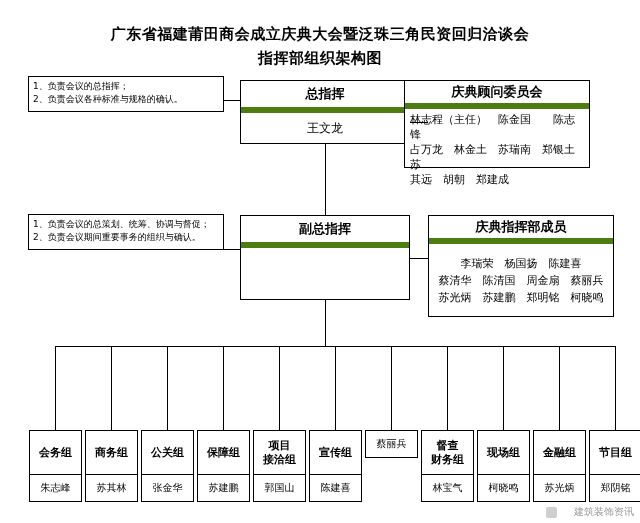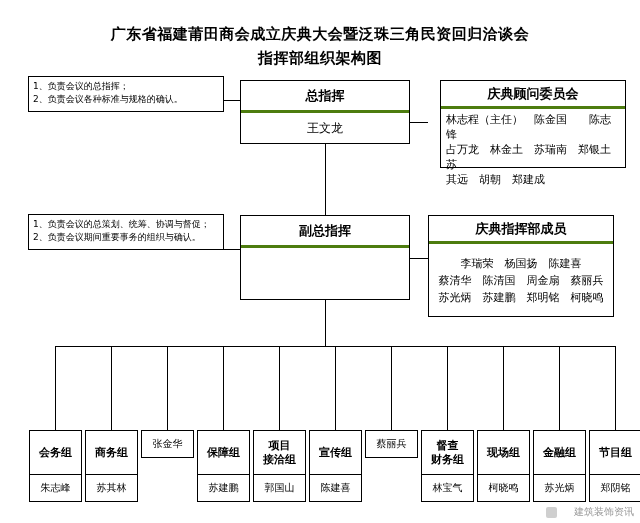--- a/index.html
+++ b/index.html
@@ -14,21 +14,21 @@
   .title{
     position:absolute;left:0;top:22px;width:640px;text-align:center;
     font-size:15px;font-weight:bold;letter-spacing:0.5px;line-height:24px;
   }
   .title .l2{display:block;}
   .box{
     position:absolute;border:1px solid #000;background:#fff;box-sizing:border-box;
   }
   .box-hd{
     text-align:center;font-weight:bold;font-size:13px;
-    border-bottom:3px solid #4d7c0f;box-sizing:border-box;
+    border-bottom:6px solid #4d7c0f;box-sizing:border-box;
     display:flex;align-items:center;justify-content:center;
   }
   .box-bd{
     text-align:center;font-size:11px;line-height:15px;
     display:flex;align-items:center;justify-content:center;
     box-sizing:border-box;padding:2px 3px;
   }
   .note{
     position:absolute;border:1px solid #000;background:#fff;box-sizing:border-box;
     font-size:9px;line-height:13px;padding:3px 4px;text-align:left;
@@ -77,21 +77,21 @@
 
 <div class="ln hl" style="left:224px;top:100px;width:16px;"></div>
 
 <div class="ln hl" style="left:224px;top:249px;width:16px;height:1px;"></div>
 
 <div class="box" style="left:240px;top:80px;width:170px;height:64px;">
   <div class="box-hd" style="height:32px;">总指挥</div>
   <div class="box-bd" style="height:31px;font-size:12px;">王文龙</div>
 </div>
 
-<div class="box" style="left:440px;top:80px;width:186px;height:88px;">
+<div class="box" style="left:404px;top:80px;width:186px;height:88px;">
   <div class="box-hd" style="height:28px;">庆典顾问委员会</div>
   <div class="box-bd" style="height:59px;white-space:pre-line;text-align:left;padding:3px 5px;align-items:flex-start;">林志程（主任）　陈金国　　陈志锋
 占万龙　林金土　苏瑞南　郑银土　苏
 其远　胡朝　郑建成</div>
 </div>
 
 <div class="ln hl" style="left:410px;top:122px;width:18px;"></div>
 
 <div class="box" style="left:240px;top:215px;width:170px;height:85px;">
   <div class="box-hd" style="height:32px;">副总指挥</div>
@@ -126,20 +126,21 @@
 
 <div class="leaf" style="left:29px;top:430px;">
   <div class="lh" style="white-space:pre-line;">会务组</div>
   <div class="lb">朱志峰</div>
 </div>
 <div class="leaf" style="left:85px;top:430px;">
   <div class="lh" style="white-space:pre-line;">商务组</div>
   <div class="lb">苏其林</div>
 </div>
 <div class="leaf" style="left:141px;top:430px;">
+  <div class="lh" style="white-space:pre-line;">公关组</div>
   <div class="lb">张金华</div>
 </div>
 <div class="leaf" style="left:197px;top:430px;">
   <div class="lh" style="white-space:pre-line;">保障组</div>
   <div class="lb">苏建鹏</div>
 </div>
 <div class="leaf" style="left:253px;top:430px;">
   <div class="lh" style="white-space:pre-line;">项目
 接洽组</div>
   <div class="lb">郭国山</div>

